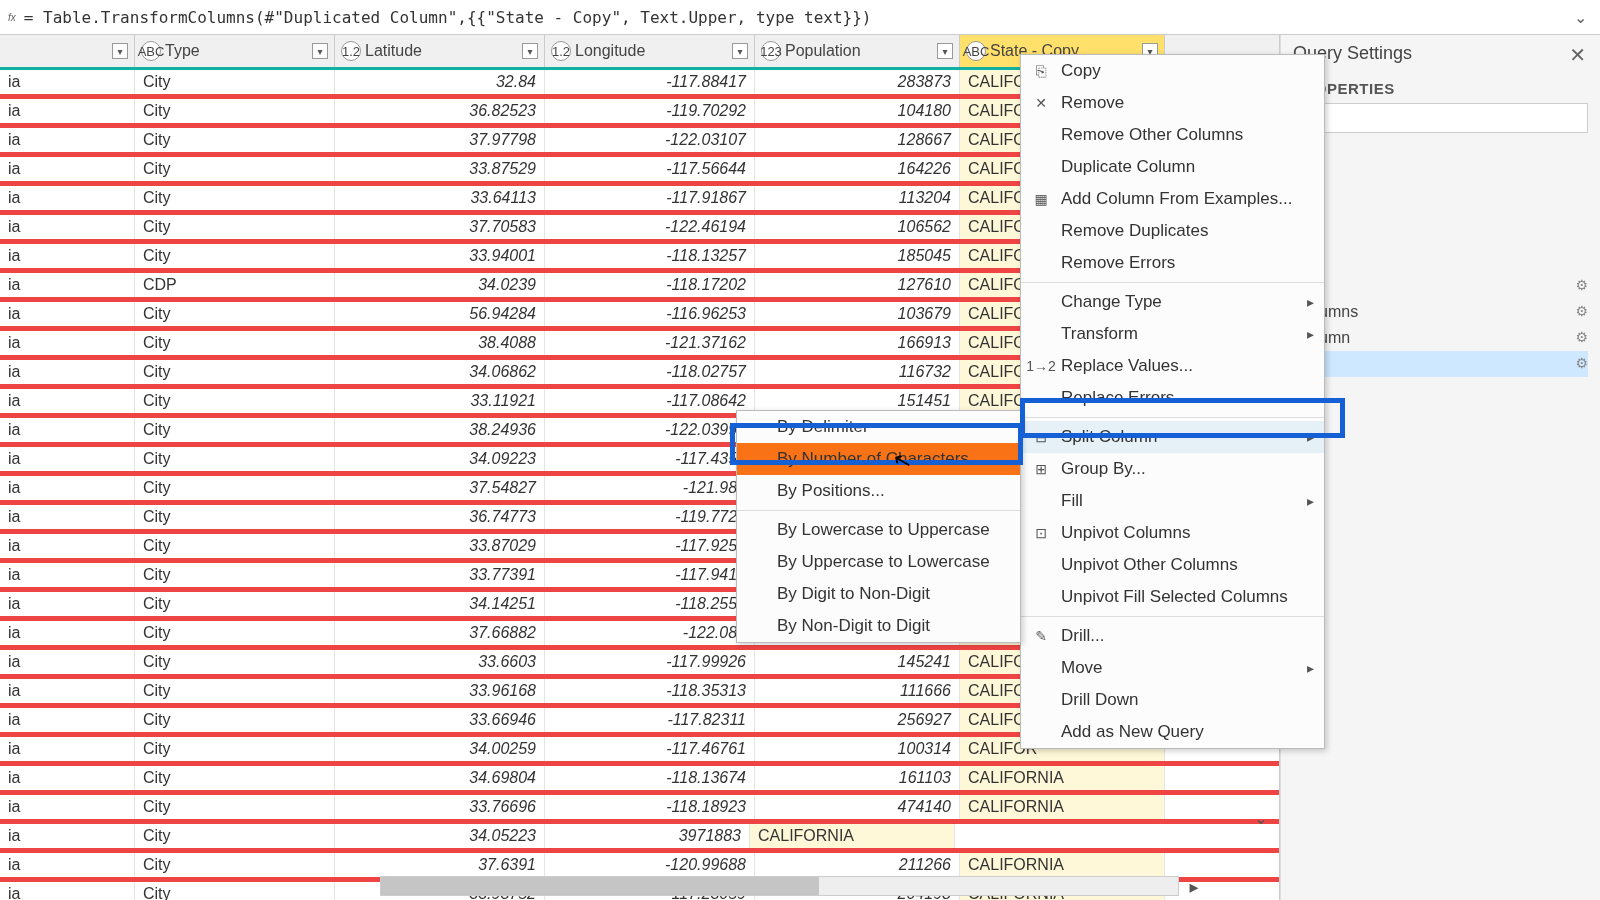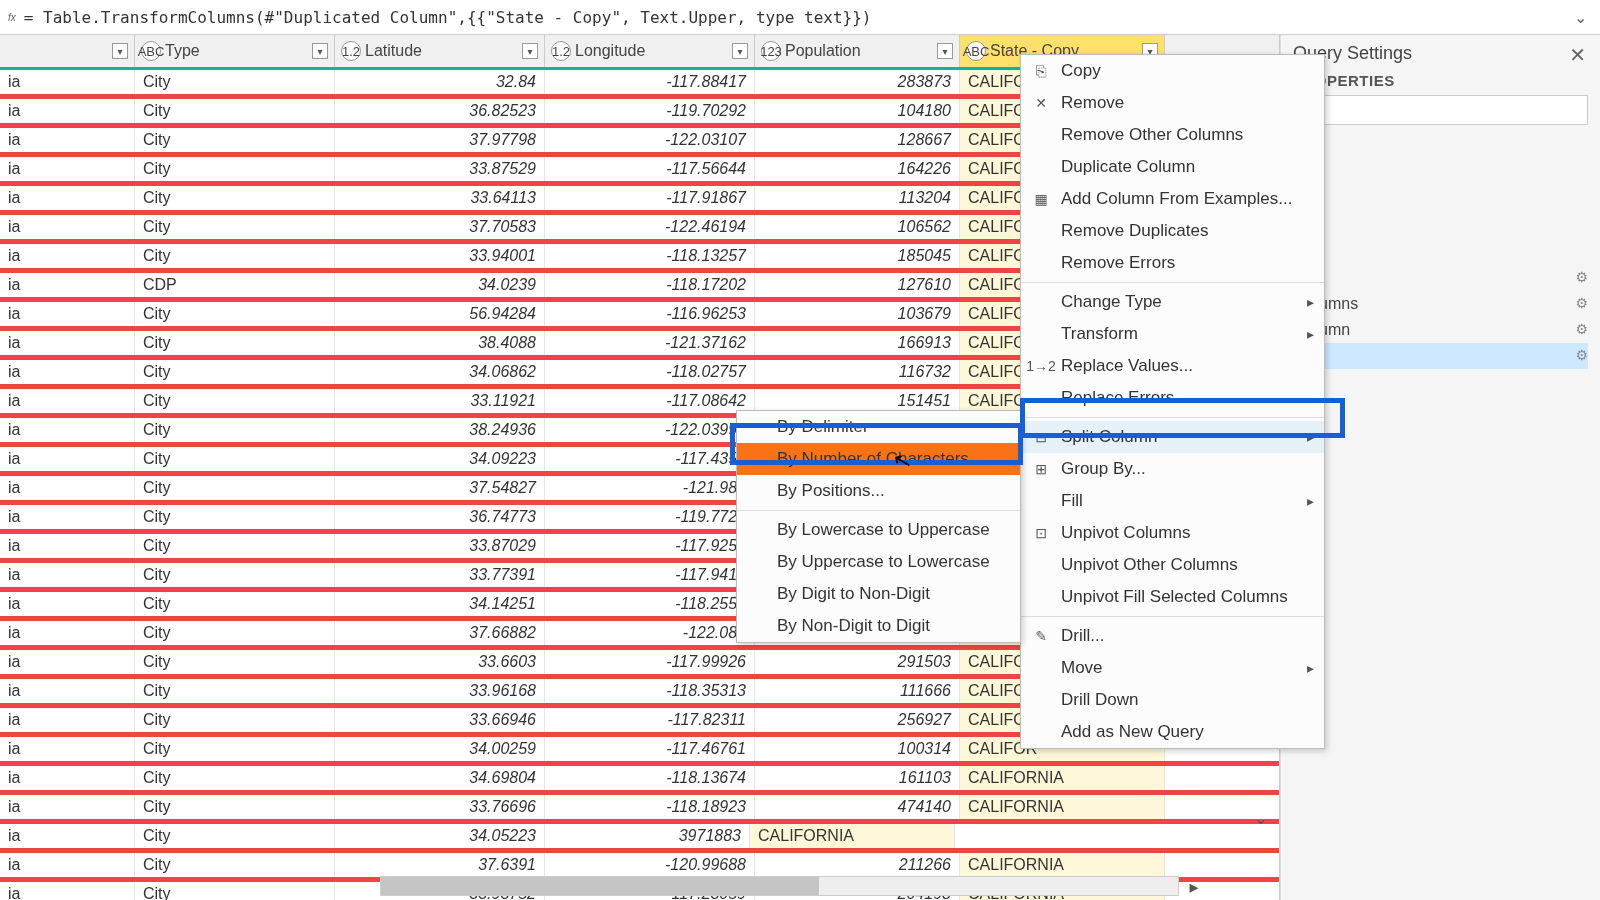--- a/index.html
+++ b/index.html
@@ -40,21 +40,21 @@
 .menu-item.has-sub::after { content: '▸'; position: absolute; right: 10px; color: #555; font-size: 14px; }
 .menu-icon { position: absolute; left: 10px; width: 20px; height: 20px; display: flex; align-items: center; justify-content: center; font-size: 14px; color: #555; }
 .menu-sep { height: 1px; background: #ddd; margin: 3px 0; }
 
 .blue-outline { position: absolute; border: 5px solid #1560d4; pointer-events: none; z-index: 200; }
 .outline1 { left: 1020px; top: 398px; width: 325px; height: 40px; }
 .outline2 { left: 730px; top: 423px; width: 293px; height: 42px; }
 
 .cursor { position: absolute; left: 893px; top: 448px; z-index: 300; font-size: 22px; transform: rotate(-15deg); }
 
-.panel-title { font-size: 18px; color: #444; margin-bottom: 8px; }
+.panel-title { font-size: 18px; color: #444; margin-bottom: 16px; }
 .panel-close { position: absolute; right: 14px; top: 8px; font-size: 20px; color: #666; cursor: pointer; }
 .props-hdr { font-size: 15px; font-weight: bold; color: #555; letter-spacing: 0.5px; margin-top: 8px; }
 .name-box { background: #fff; border: 1px solid #ccc; height: 30px; margin-top: 6px; width: 100%; }
 .side-list { margin-top: 140px; font-size: 16px; color: #444; }
 .side-list div { padding: 4px 2px; }
 .side-list .sel { background: #cde8ff; }
 .pin { position: absolute; right: 12px; color: #888; font-size: 14px; }
 
 .hscroll { position: absolute; bottom: 4px; left: 380px; right: 100px; height: 20px; background: #eee; border: 1px solid #ccc; }
 .hscroll-thumb { position: absolute; left: 0; width: 55%; height: 100%; background: #c5c5c5; }
@@ -262,21 +262,21 @@
           <div class="cell c2 num">37.66882</div>
           <div class="cell c3 num">-122.080</div>
           <div class="cell c4 num"></div>
           <div class="cell c5 selected"></div>
         </div>
         <div class="row">
           <div class="cell c0">ia</div>
           <div class="cell c1">City</div>
           <div class="cell c2 num">33.6603</div>
           <div class="cell c3 num">-117.99926</div>
-          <div class="cell c4 num">291503</div>
+          <div class="cell c4 num">145241</div>
           <div class="cell c5 selected">CALIFOR</div>
         </div>
         <div class="row">
           <div class="cell c0">ia</div>
           <div class="cell c1">City</div>
           <div class="cell c2 num">33.96168</div>
           <div class="cell c3 num">-118.35313</div>
           <div class="cell c4 num">111666</div>
           <div class="cell c5 selected">CALIFOR</div>
         </div>

